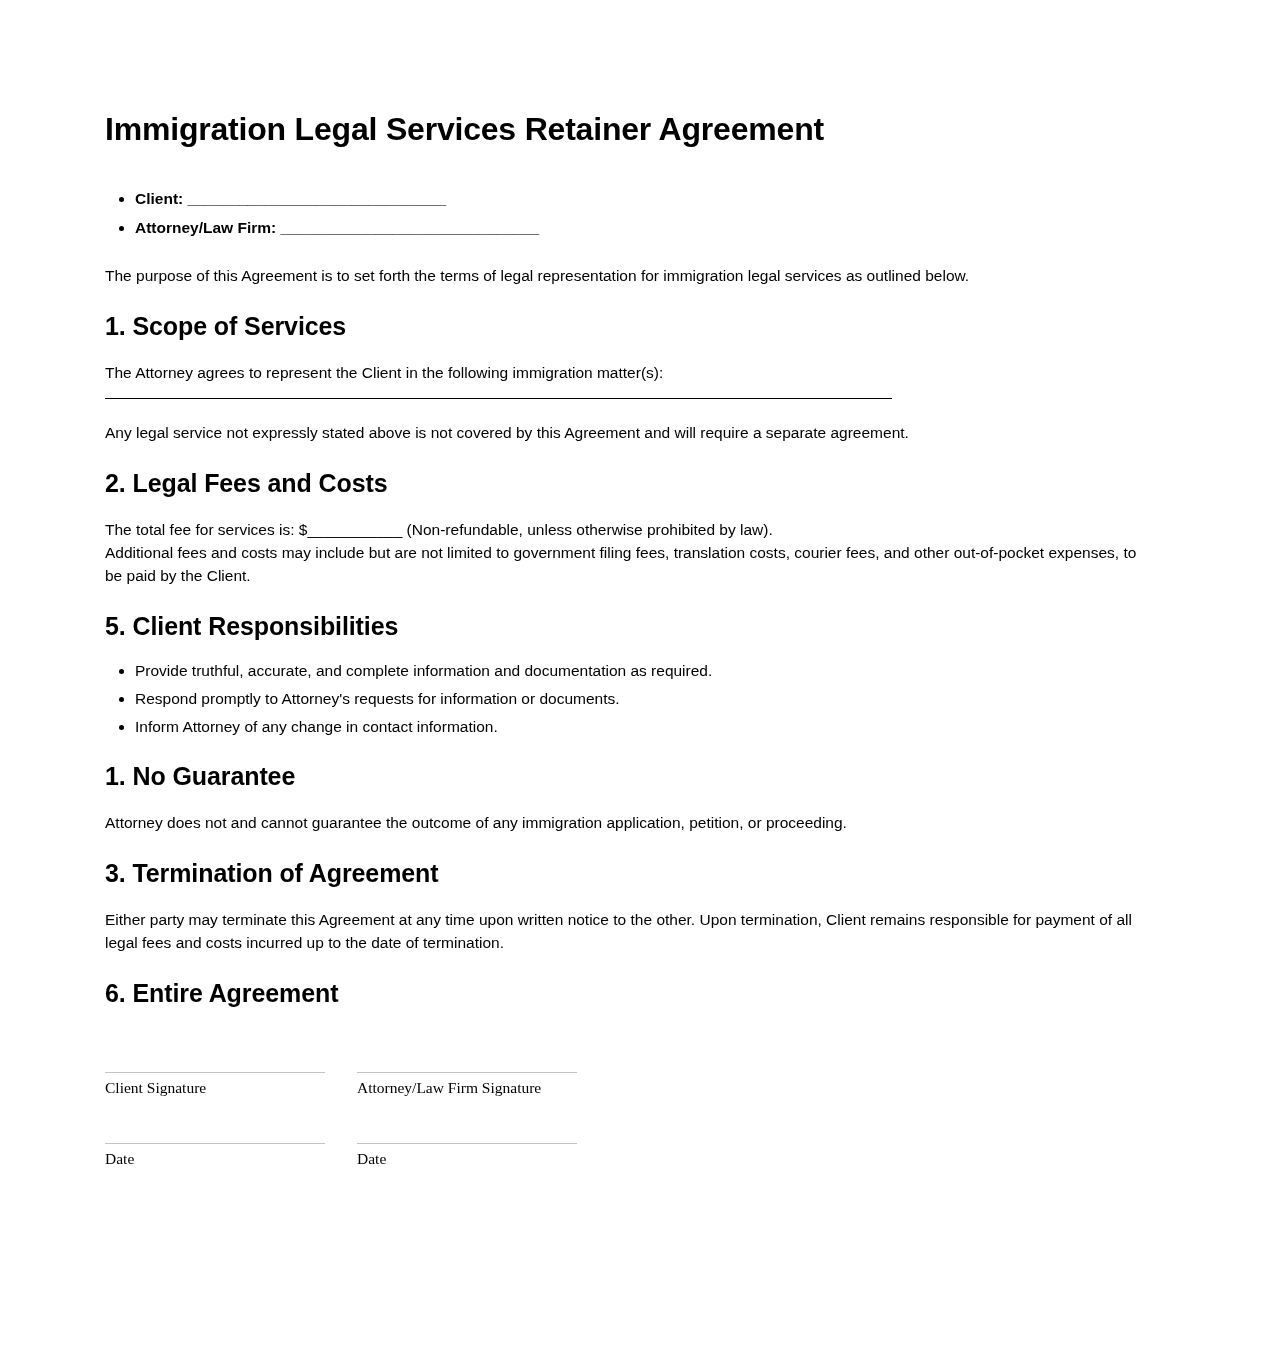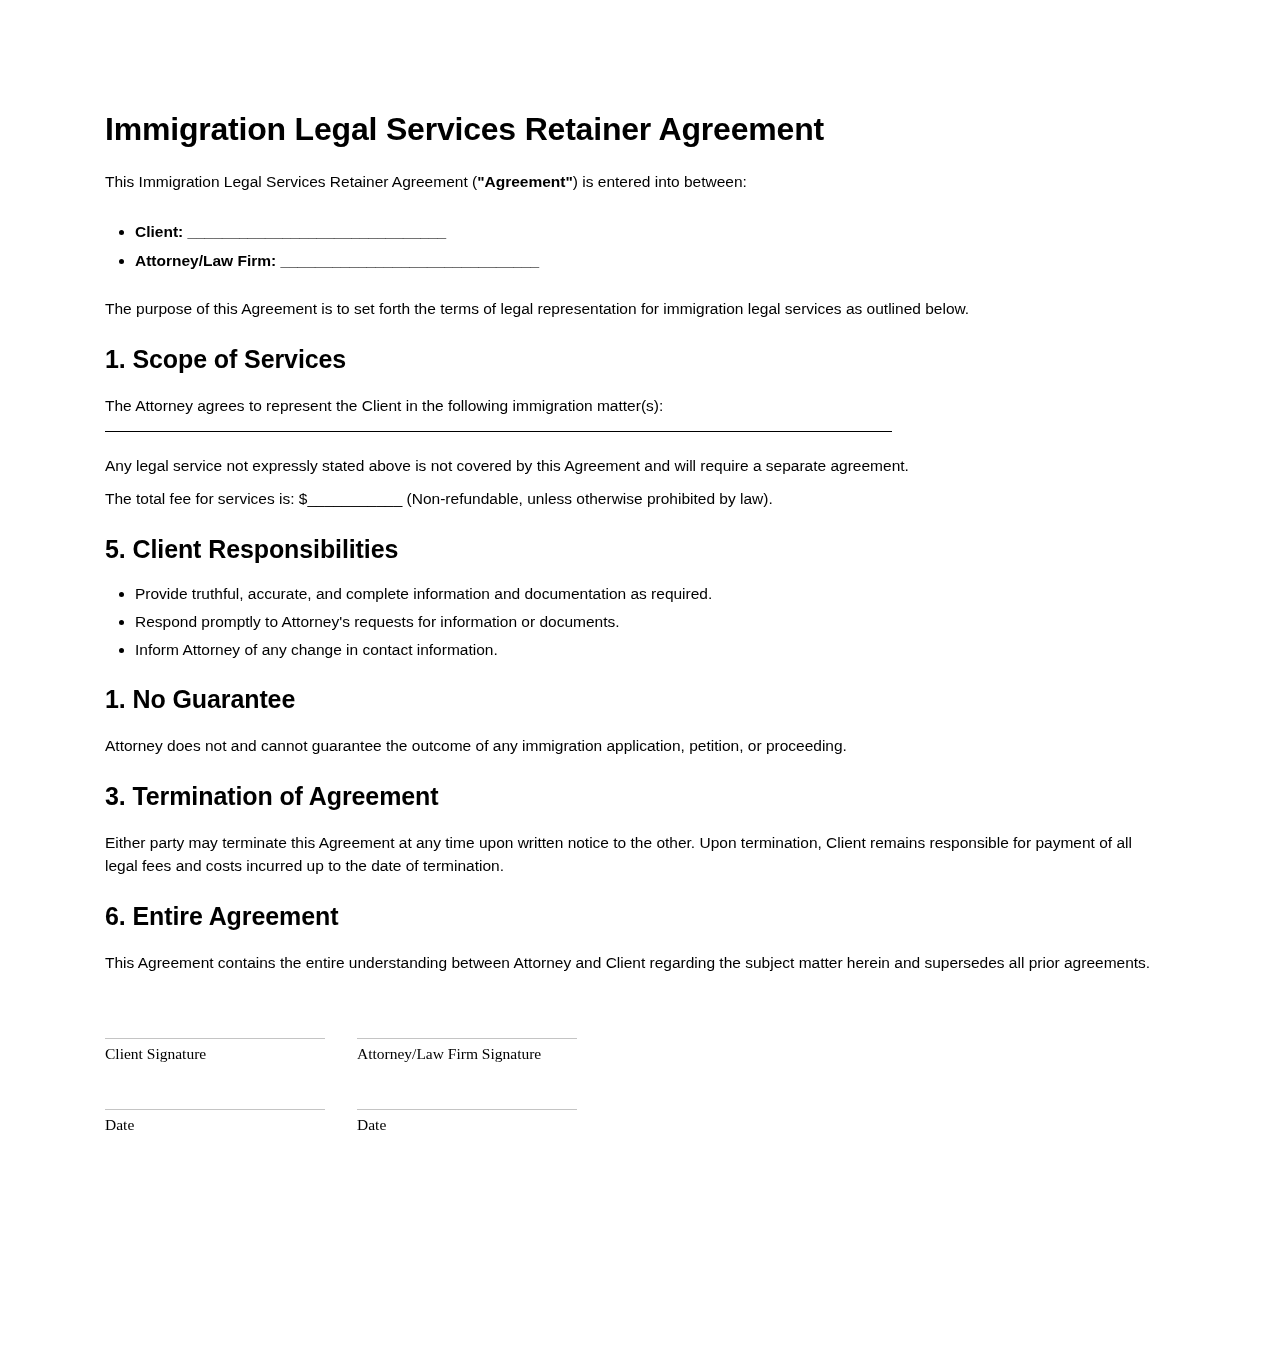--- a/index.html
+++ b/index.html
@@ -110,55 +110,55 @@
   b, strong { font-weight: bold; }
 </style>
 </head>
 <body>
 
 <div class="page">
   <div class="doc">
 
     <h1 class="doc-title">Immigration Legal Services Retainer Agreement</h1>
 
-    <p class="para"><span>This Immigration Legal Services Retainer Agreement (</span><b>"Agreement"</b><span>) is entered into between:</span></p>
 
     <div class="spacer-sm"></div>
 
     <ul class="bullets party-list">
       <li><span>Client:</span> <span class="blank-fill">______________________________</span></li>
       <li><span>Attorney/Law Firm:</span> <span class="blank-fill">______________________________</span></li>
     </ul>
 
     <div class="spacer-md"></div>
 
     <p class="para">The purpose of this Agreement is to set forth the terms of legal representation for immigration legal services as outlined below.</p>
 
     <h2 class="section-heading">1. Scope of Services</h2>
     <p class="para tight">The Attorney agrees to represent the Client in the following immigration matter(s):</p>
     <hr class="rule-line">
     <p class="para">Any legal service not expressly stated above is not covered by this Agreement and will require a separate agreement.</p>
 
+    <h2 class="section-heading">2. Legal Fees and Costs</h2>
     <p class="para tight"><span>The total fee for services is: $</span><span class="blank-fill">___________</span><span> (Non-refundable, unless otherwise prohibited by law).</span></p>
+    <p class="para">Additional fees and costs may include but are not limited to government filing fees, translation costs, courier fees, and other out-of-pocket expenses, to be paid by the Client.</p>
 
     <h2 class="section-heading">5. Client Responsibilities</h2>
     <ul class="bullets">
       <li>Provide truthful, accurate, and complete information and documentation as required.</li>
       <li>Respond promptly to Attorney's requests for information or documents.</li>
       <li>Inform Attorney of any change in contact information.</li>
     </ul>
 
     <h2 class="section-heading">1. No Guarantee</h2>
     <p class="para">Attorney does not and cannot guarantee the outcome of any immigration application, petition, or proceeding.</p>
 
     <h2 class="section-heading">3. Termination of Agreement</h2>
     <p class="para">Either party may terminate this Agreement at any time upon written notice to the other. Upon termination, Client remains responsible for payment of all legal fees and costs incurred up to the date of termination.</p>
 
     <h2 class="section-heading">6. Entire Agreement</h2>
-    <p class="para">This Agreement contains the entire understanding between Attorney and Client regarding the subject matter herein and supersedes all prior agreements.</p>
 
     <div class="sig-block">
       <div class="sig-col">
         <div class="sig-line"></div>
         <span class="sig-label">Client Signature</span>
         <div class="sig-gap"></div>
         <div class="sig-line"></div>
         <span class="sig-label">Date</span>
       </div>
       <div class="sig-col">

